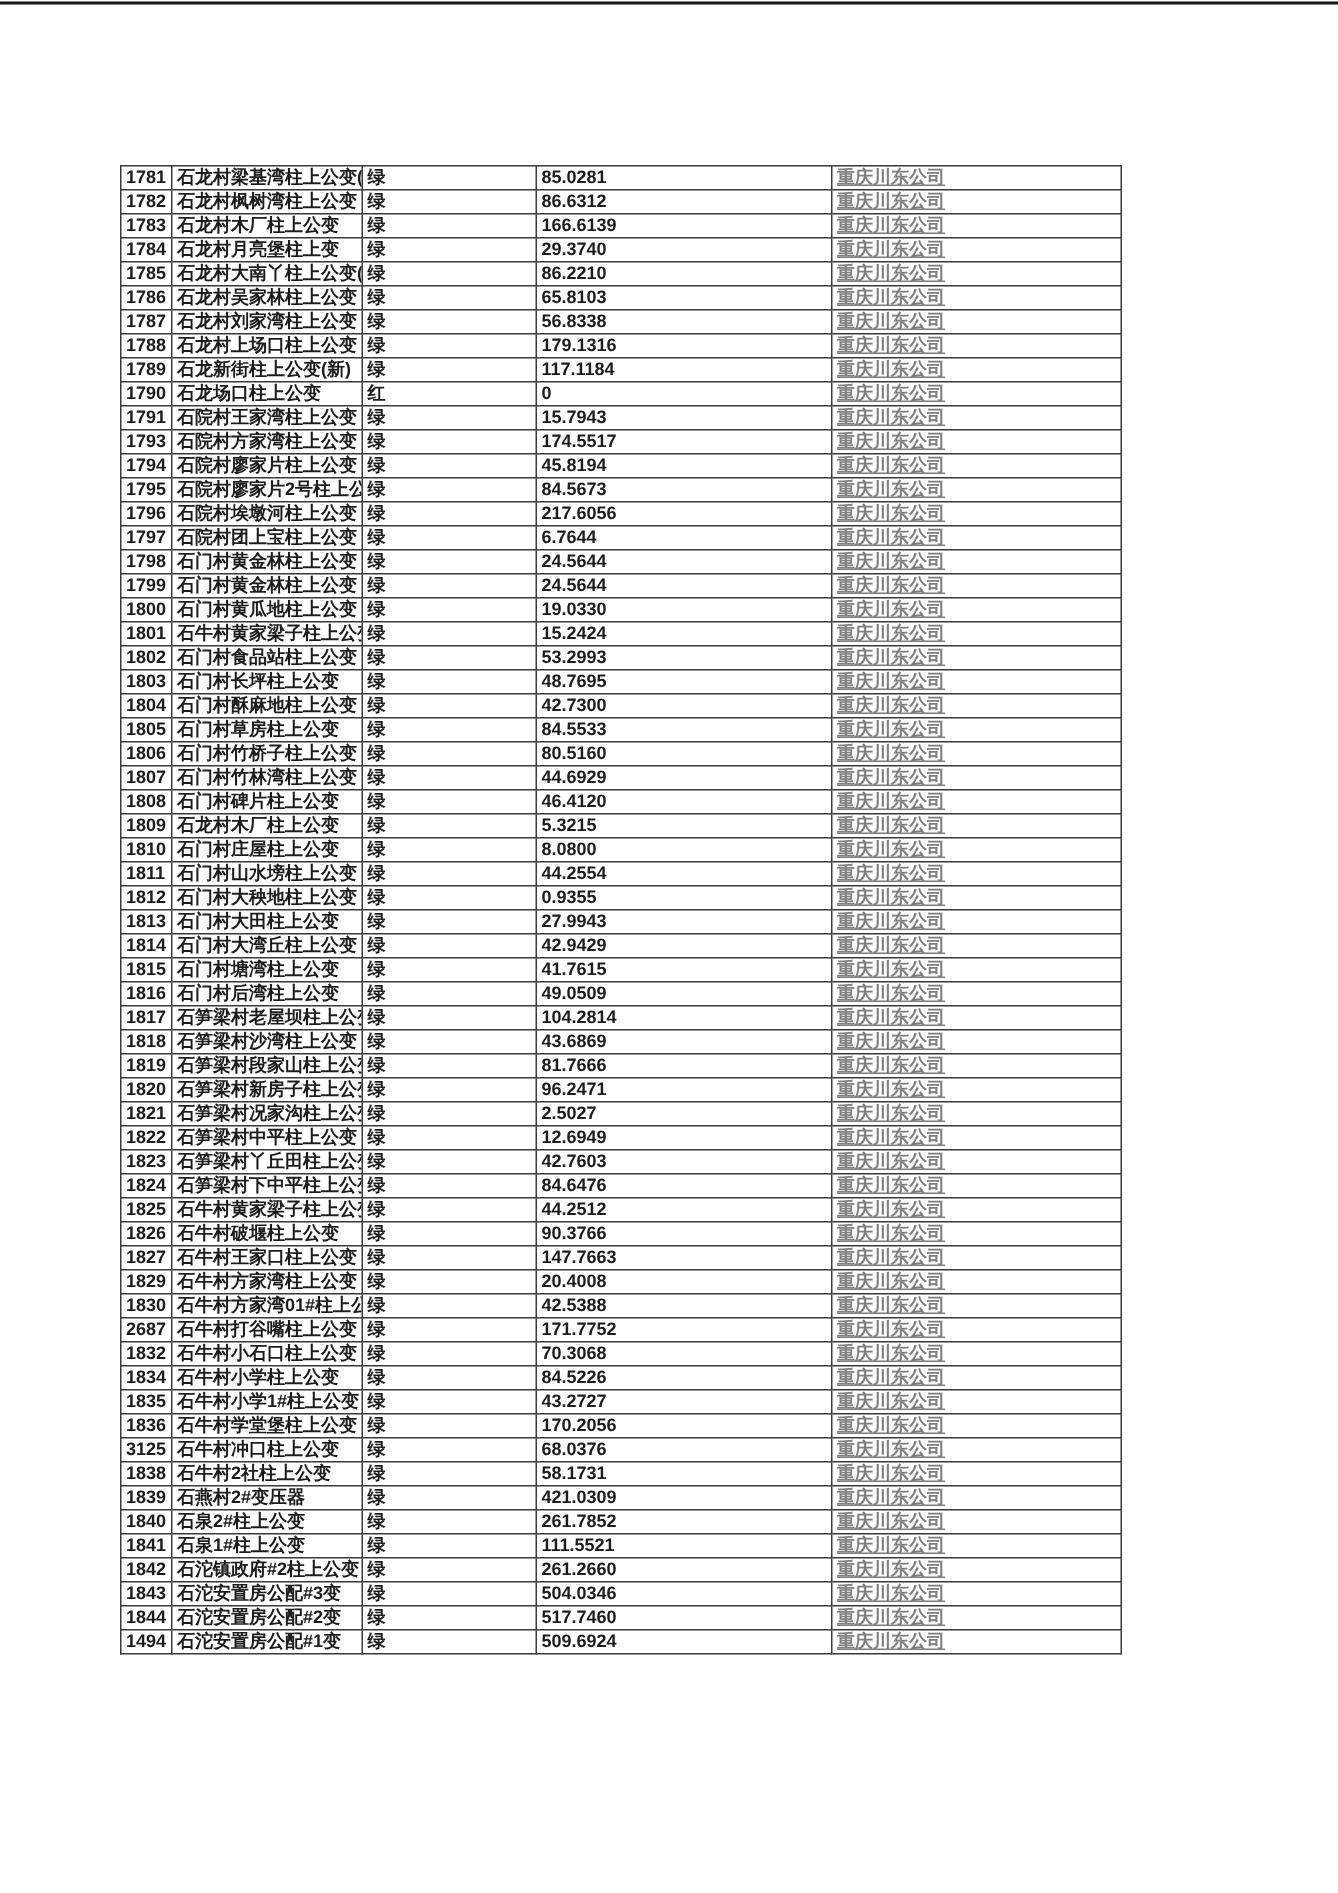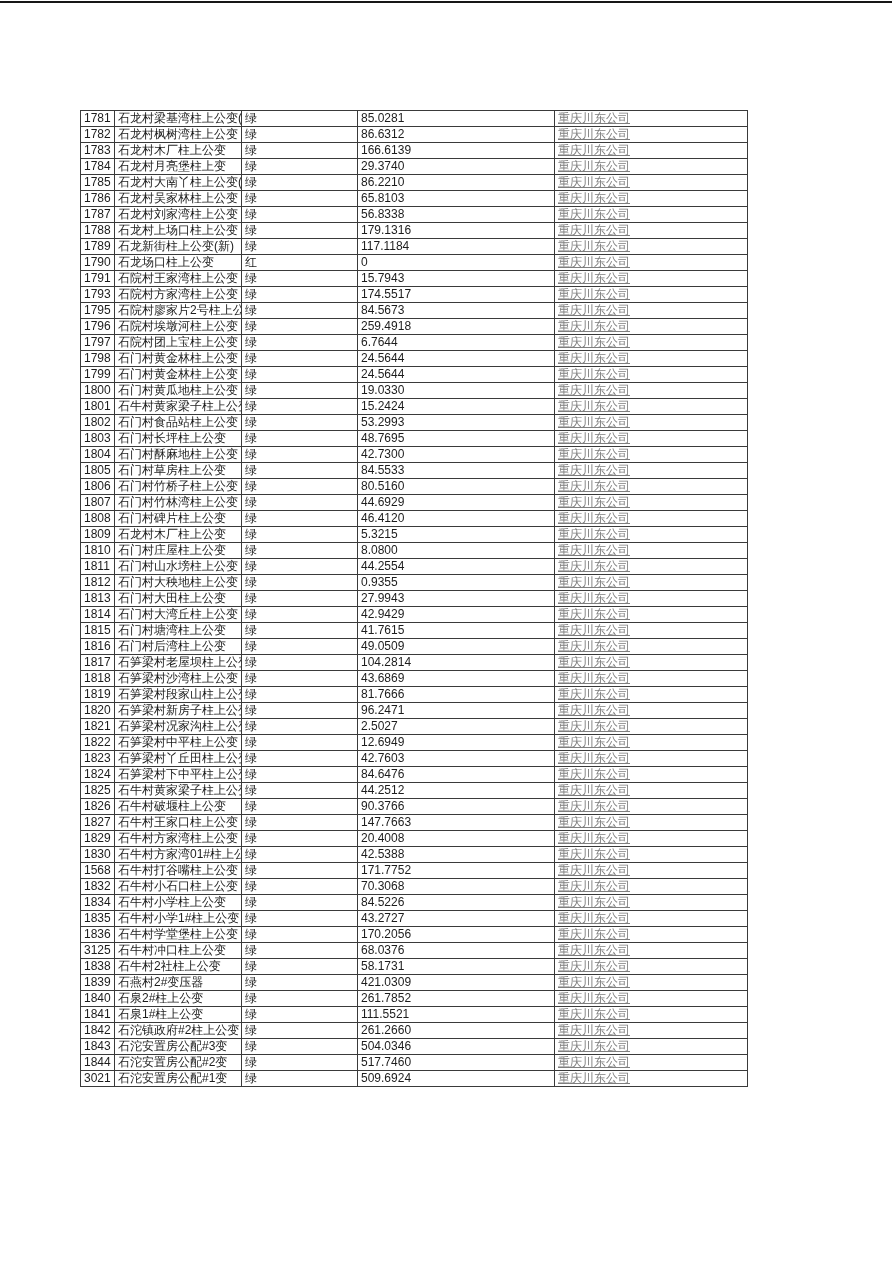--- a/index.html
+++ b/index.html
@@ -3,21 +3,21 @@
 <meta charset="utf-8">
 <style>
   html,body{margin:0;padding:0;}
   body{
     width:892px;height:1262px;position:relative;background:#ffffff;
     font-family:"Liberation Sans","DejaVu Sans",sans-serif;
     overflow:hidden;
   }
   .top-line{position:absolute;left:0;top:1px;width:892px;height:2px;background:#161616;}
   .table-wrap{position:absolute;left:80px;top:110px;}
-  table{border-collapse:collapse;table-layout:fixed;width:647px;}
+  table{border-collapse:collapse;table-layout:fixed;width:647px;font-weight:bold;}
   td{
     border:1px solid #3a3a3a;
     height:15px;max-height:15px;
     padding:0 0 0 3px;
     font-size:12px;line-height:15px;
     overflow:hidden;white-space:nowrap;
     color:#1c1c1c;vertical-align:middle;
   }
   td.c-id{width:30px;}
   td.c-name{width:123px;}
@@ -112,31 +112,38 @@
           <td class="c-company"><span class="company-link">重庆川东公司</span></td>
         </tr>
         <tr>
           <td class="c-id">1793</td>
           <td class="c-name">石院村方家湾柱上公变</td>
           <td class="c-status">绿</td>
           <td class="c-value">174.5517</td>
           <td class="c-company"><span class="company-link">重庆川东公司</span></td>
         </tr>
         <tr>
+          <td class="c-id">1794</td>
+          <td class="c-name">石院村廖家片柱上公变</td>
+          <td class="c-status">绿</td>
+          <td class="c-value">45.8194</td>
+          <td class="c-company"><span class="company-link">重庆川东公司</span></td>
+        </tr>
+        <tr>
           <td class="c-id">1795</td>
           <td class="c-name">石院村廖家片2号柱上公变</td>
           <td class="c-status">绿</td>
           <td class="c-value">84.5673</td>
           <td class="c-company"><span class="company-link">重庆川东公司</span></td>
         </tr>
         <tr>
           <td class="c-id">1796</td>
           <td class="c-name">石院村埃墩河柱上公变</td>
           <td class="c-status">绿</td>
-          <td class="c-value">259.4918</td>
+          <td class="c-value">217.6056</td>
           <td class="c-company"><span class="company-link">重庆川东公司</span></td>
         </tr>
         <tr>
           <td class="c-id">1797</td>
           <td class="c-name">石院村团上宝柱上公变</td>
           <td class="c-status">绿</td>
           <td class="c-value">6.7644</td>
           <td class="c-company"><span class="company-link">重庆川东公司</span></td>
         </tr>
         <tr>
@@ -357,21 +364,21 @@
           <td class="c-company"><span class="company-link">重庆川东公司</span></td>
         </tr>
         <tr>
           <td class="c-id">1830</td>
           <td class="c-name">石牛村方家湾01#柱上公变</td>
           <td class="c-status">绿</td>
           <td class="c-value">42.5388</td>
           <td class="c-company"><span class="company-link">重庆川东公司</span></td>
         </tr>
         <tr>
-          <td class="c-id">1568</td>
+          <td class="c-id">2687</td>
           <td class="c-name">石牛村打谷嘴柱上公变</td>
           <td class="c-status">绿</td>
           <td class="c-value">171.7752</td>
           <td class="c-company"><span class="company-link">重庆川东公司</span></td>
         </tr>
         <tr>
           <td class="c-id">1832</td>
           <td class="c-name">石牛村小石口柱上公变</td>
           <td class="c-status">绿</td>
           <td class="c-value">70.3068</td>
@@ -448,21 +455,21 @@
           <td class="c-company"><span class="company-link">重庆川东公司</span></td>
         </tr>
         <tr>
           <td class="c-id">1844</td>
           <td class="c-name">石沱安置房公配#2变</td>
           <td class="c-status">绿</td>
           <td class="c-value">517.7460</td>
           <td class="c-company"><span class="company-link">重庆川东公司</span></td>
         </tr>
         <tr>
-          <td class="c-id">3021</td>
+          <td class="c-id">1494</td>
           <td class="c-name">石沱安置房公配#1变</td>
           <td class="c-status">绿</td>
           <td class="c-value">509.6924</td>
           <td class="c-company"><span class="company-link">重庆川东公司</span></td>
         </tr>
       </tbody>
   </table>
 </div>
 
 </body></html>

